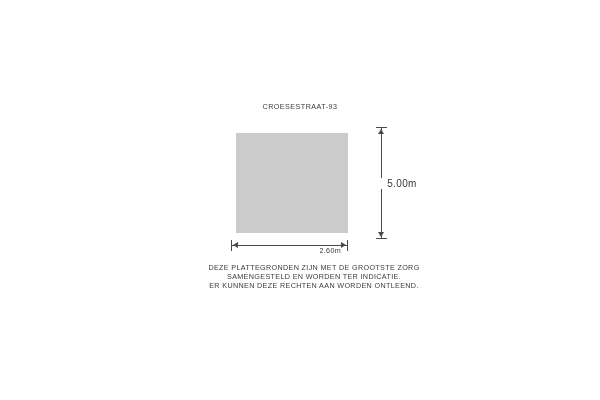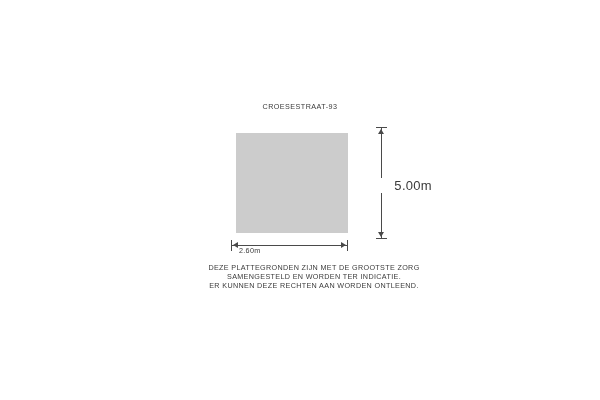--- a/index.html
+++ b/index.html
@@ -75,22 +75,22 @@
   }
   .dim-v-arrow.down {
     top: 232px;
     border-top: 5px solid #4a4a4a;
   }
   .dim-v-label {
     position: absolute;
     left: 370px;
     top: 178px;
     width: 60px;
-    text-align: right;
-    font-size: 13px;
+    text-align: center;
+    font-size: 10px;
     color: #3a3a3a;
     letter-spacing: 0.3px;
     background: #ffffff;
     padding-left: 2px;
   }
 
   
   .dim-h {
     position: absolute;
     left: 231px;
@@ -122,21 +122,21 @@
   }
   .dim-h-arrow.right {
     left: 341px;
     border-left: 5px solid #4a4a4a;
   }
   .dim-h-label {
     position: absolute;
     left: 239px;
     top: 246px;
     width: 102px;
-    text-align: left;
+    text-align: right;
     font-size: 7.2px;
     color: #3a3a3a;
     letter-spacing: 0.3px;
     background: #ffffff;
   }
 
   
   .disclaimer {
     position: absolute;
     left: 0;

